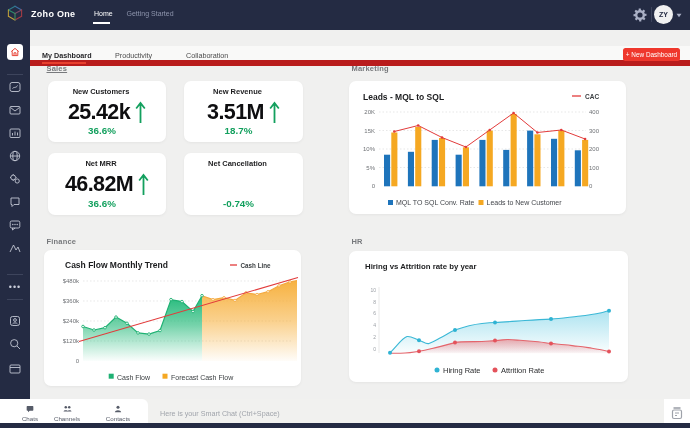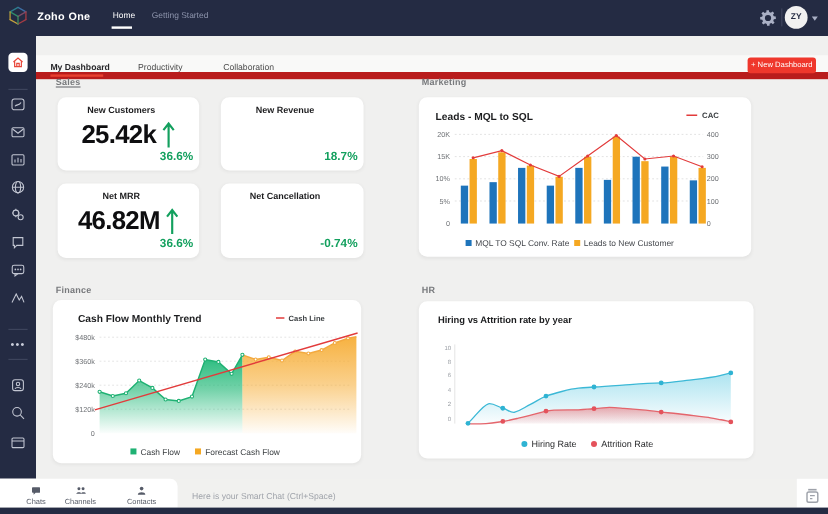--- a/index.html
+++ b/index.html
@@ -10,21 +10,21 @@
   #topbar { left:0; top:0; width:690px; height:30px; background:#242b43;text-decoration:underline; }
   #sidebar { left:0; top:30px; width:30px; height:369px; background:#242b43; }
   .sideicon { position:absolute; left:9px; width:12px; height:12px; }
   .sdiv { position:absolute; left:7px; width:16px; height:1px; background:#3d445c; }
   #tabbar { left:30px; top:46px; width:680px; height:20px; background:#f9f9f8; border-bottom:6px solid #b91c1c; }
   .tab { position:absolute; top:4.5px; font-size:7.2px; color:#4c4c4c; }
   .card { position:absolute; background:#fff; border-radius:7px; box-shadow:0 1px 3px rgba(0,0,0,0.05); }
   .seclabel { position:absolute; font-size:7.5px; font-weight:bold; color:#77797c; letter-spacing:0.2px; }
   .kpi-title { position:absolute; left:-6px; width:100%; text-align:center; font-size:7.5px; font-weight:bold; color:#1d1d1f; }
   .kpi-num { position:absolute; width:100%; text-align:center; font-size:21.5px; font-weight:bold; color:#0e0e10; letter-spacing:-0.6px; }
-  .kpi-pct { position:absolute; left:-5px; width:100%; text-align:right; font-size:9.8px; font-weight:bold; color:#13a05e; }
+  .kpi-pct { position:absolute; left:-5px; width:100%; text-align:center; font-size:9.8px; font-weight:bold; color:#13a05e; }
   .kpi-arrow { display:inline-block; vertical-align:-4.5px; margin-left:5px; }
   #bottombar { left:0; top:399px; width:690px; height:24px; background:#f1f1ef; }
   #chatpanel { position:absolute; left:0; top:0; width:148px; height:24px; background:#ffffff; border-radius:0 6px 0 0; }
   .bbtn { position:absolute; top:6px; text-align:center; color:#4f5360; }
   .bbtn svg { display:block; margin:0 auto; }
   .bbtn .lbl { font-size:6.2px; color:#555a66; margin-top:1.5px; }
   #darkstrip { left:0; top:423px; width:690px; height:5px; background:#242b43; }
 </style>
 </head>
 <body>
@@ -158,20 +158,23 @@
 
   <div class="card" style="left:48px;top:81px;width:118px;height:61px;">
     <div class="kpi-title" style="top:5.5px;">New Customers</div>
     <div class="kpi-num" style="top:19px;">25.42k<svg class="kpi-arrow" width="11" height="23" viewBox="0 0 11 23">
           <path d="M5.5 22 V2.5 M1.2 7.5 L5.5 2 L9.8 7.5" fill="none" stroke="#13a05e" stroke-width="1.8"></path>
         </svg></div>
     <div class="kpi-pct" style="top:43.5px;">36.6%</div>
   </div>
   <div class="card" style="left:184px;top:81px;width:119px;height:61px;">
     <div class="kpi-title" style="top:5.5px;">New Revenue</div>
+    <div class="kpi-num" style="top:19px;">3.51M<svg class="kpi-arrow" width="11" height="23" viewBox="0 0 11 23">
+          <path d="M5.5 22 V2.5 M1.2 7.5 L5.5 2 L9.8 7.5" fill="none" stroke="#13a05e" stroke-width="1.8"></path>
+        </svg></div>
     <div class="kpi-pct" style="top:43.5px;">18.7%</div>
   </div>
   <div class="card" style="left:48px;top:153px;width:118px;height:62px;">
     <div class="kpi-title" style="top:5.5px;">Net MRR</div>
     <div class="kpi-num" style="top:19px;">46.82M<svg class="kpi-arrow" width="11" height="23" viewBox="0 0 11 23">
           <path d="M5.5 22 V2.5 M1.2 7.5 L5.5 2 L9.8 7.5" fill="none" stroke="#13a05e" stroke-width="1.8"></path>
         </svg></div>
     <div class="kpi-pct" style="top:44.5px;">36.6%</div>
   </div>
   <div class="card" style="left:184px;top:153px;width:119px;height:62px;">

